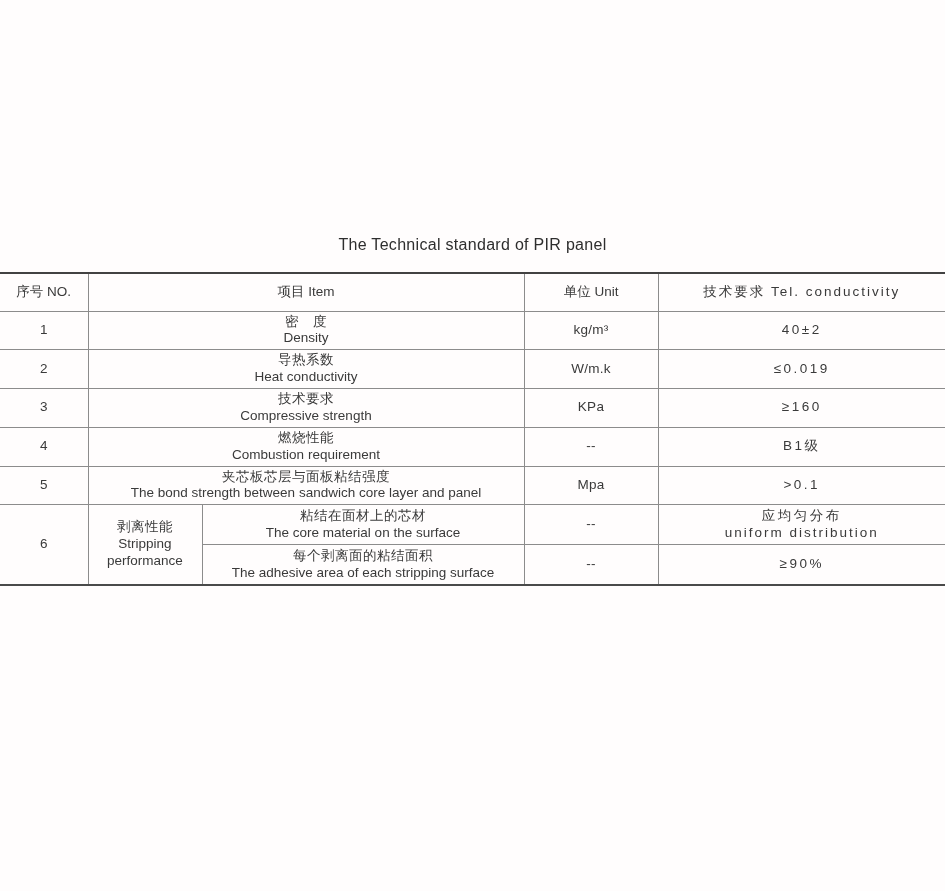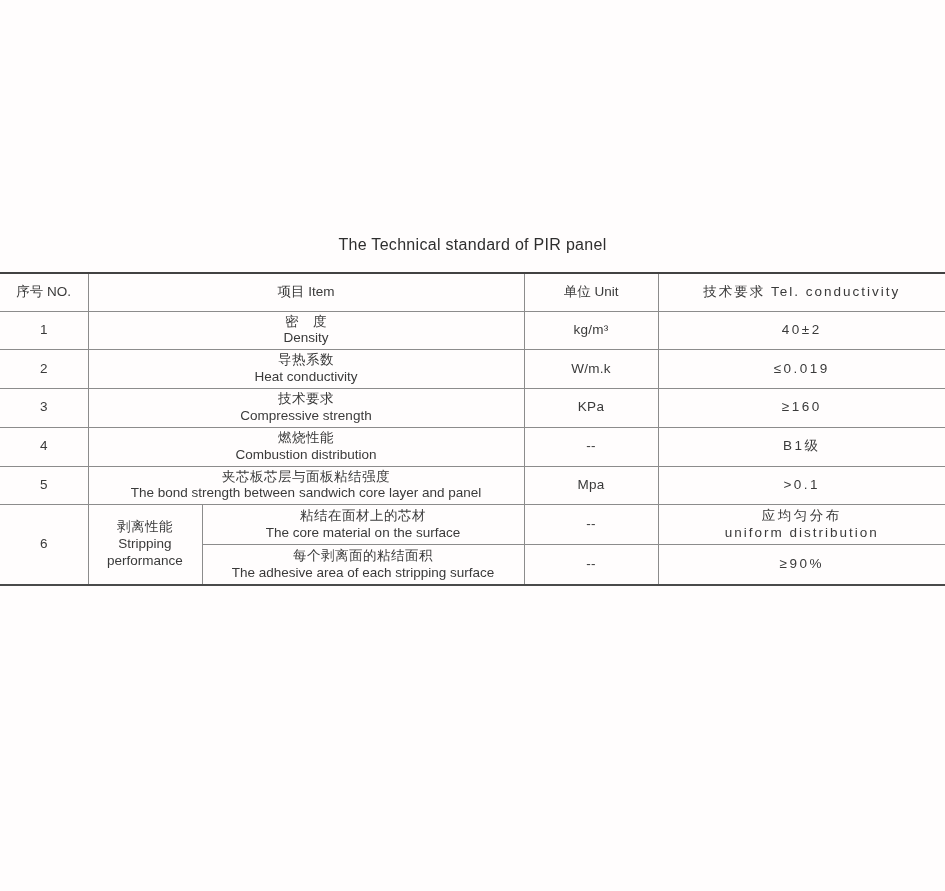--- a/index.html
+++ b/index.html
@@ -105,21 +105,21 @@
         <div class="cn-line">技术要求</div>
         <div>Compressive strength</div>
       </td>
       <td class="unit-cell">KPa</td>
       <td class="edge-r spaced">≥160</td>
     </tr>
     <tr class="r">
       <td>4</td>
       <td colspan="2" class="two-line">
         <div class="cn-line">燃烧性能</div>
-        <div>Combustion distribution</div>
+        <div>Combustion requirement</div>
       </td>
       <td class="unit-cell">--</td>
       <td class="edge-r spaced">B1级</td>
     </tr>
     <tr class="r">
       <td>5</td>
       <td colspan="2" class="two-line">
         <div class="cn-line">夹芯板芯层与面板粘结强度</div>
         <div>The bond strength between sandwich core layer and panel</div>
       </td>

